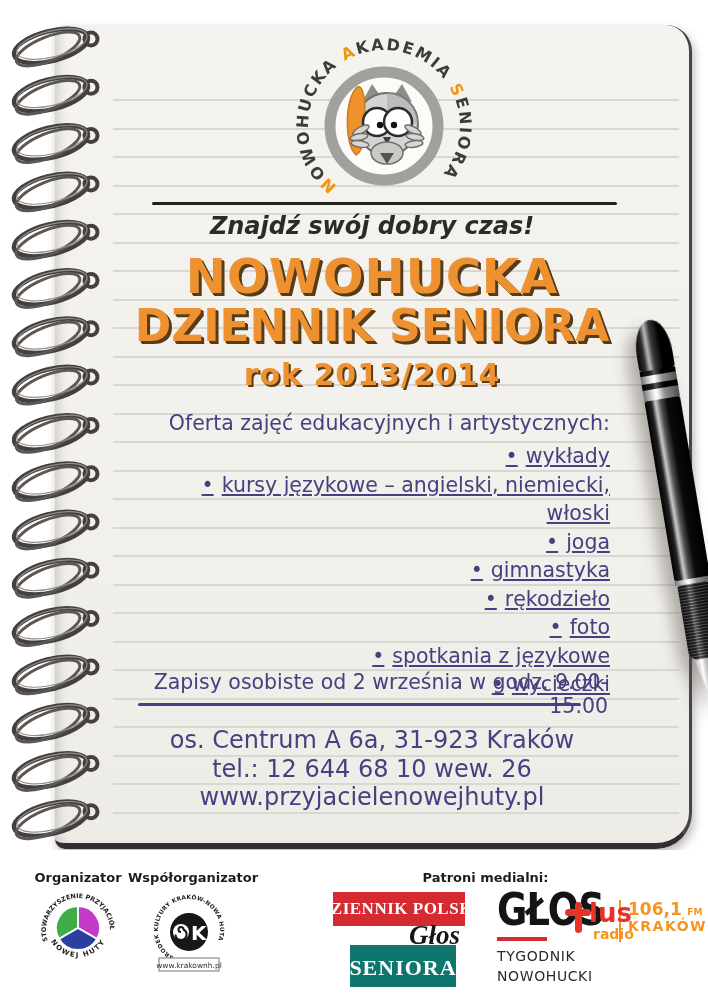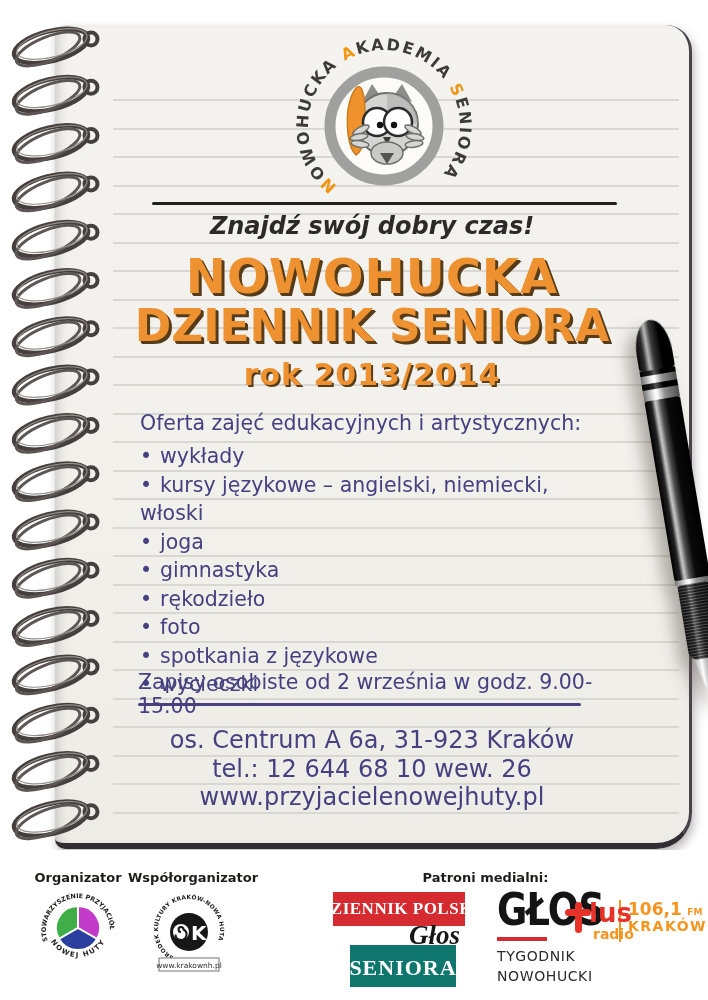--- a/index.html
+++ b/index.html
@@ -32,24 +32,24 @@
 
   
   .title-line{position:absolute;left:55px;width:634px;text-align:center;font-weight:bold;
     color:#ee9130;z-index:2;line-height:1;
     text-shadow:2px 2px 0 #573c19,3px 3px 0 #573c19;letter-spacing:1px;}
   .title-1{top:252px;font-size:48px;}
   .title-2{top:304px;font-size:44px;letter-spacing:0;}
   .title-3{top:360px;font-size:30px;text-shadow:2px 2px 0 #573c19;}
 
   
-  .hand{color:#454180;z-index:2;}
+  .hand{color:#454180;z-index:2;text-align:right;}
   .offer{position:absolute;left:140px;top:408px;width:470px;}
   .offer-heading{font-size:20.5px;line-height:30px;}
-  .offer-list{margin:4px 0 0 0;padding:0;list-style:none;}
+  .offer-list{margin:4px 0 0 0;padding:0;list-style:none;text-decoration:underline;}
   .offer-list li{font-size:20.5px;line-height:28.5px;}
   .offer-list .bullet{margin-right:8px;}
 
   .signup{position:absolute;left:138px;top:670px;width:470px;font-size:20.5px;}
   .signup-underline{position:absolute;left:138px;top:703px;width:443px;height:3px;
     background:#454180;border-radius:2px;z-index:2;}
 
   .contact{position:absolute;left:55px;top:726px;width:634px;text-align:center;
     font-size:24px;line-height:28.5px;}
 

